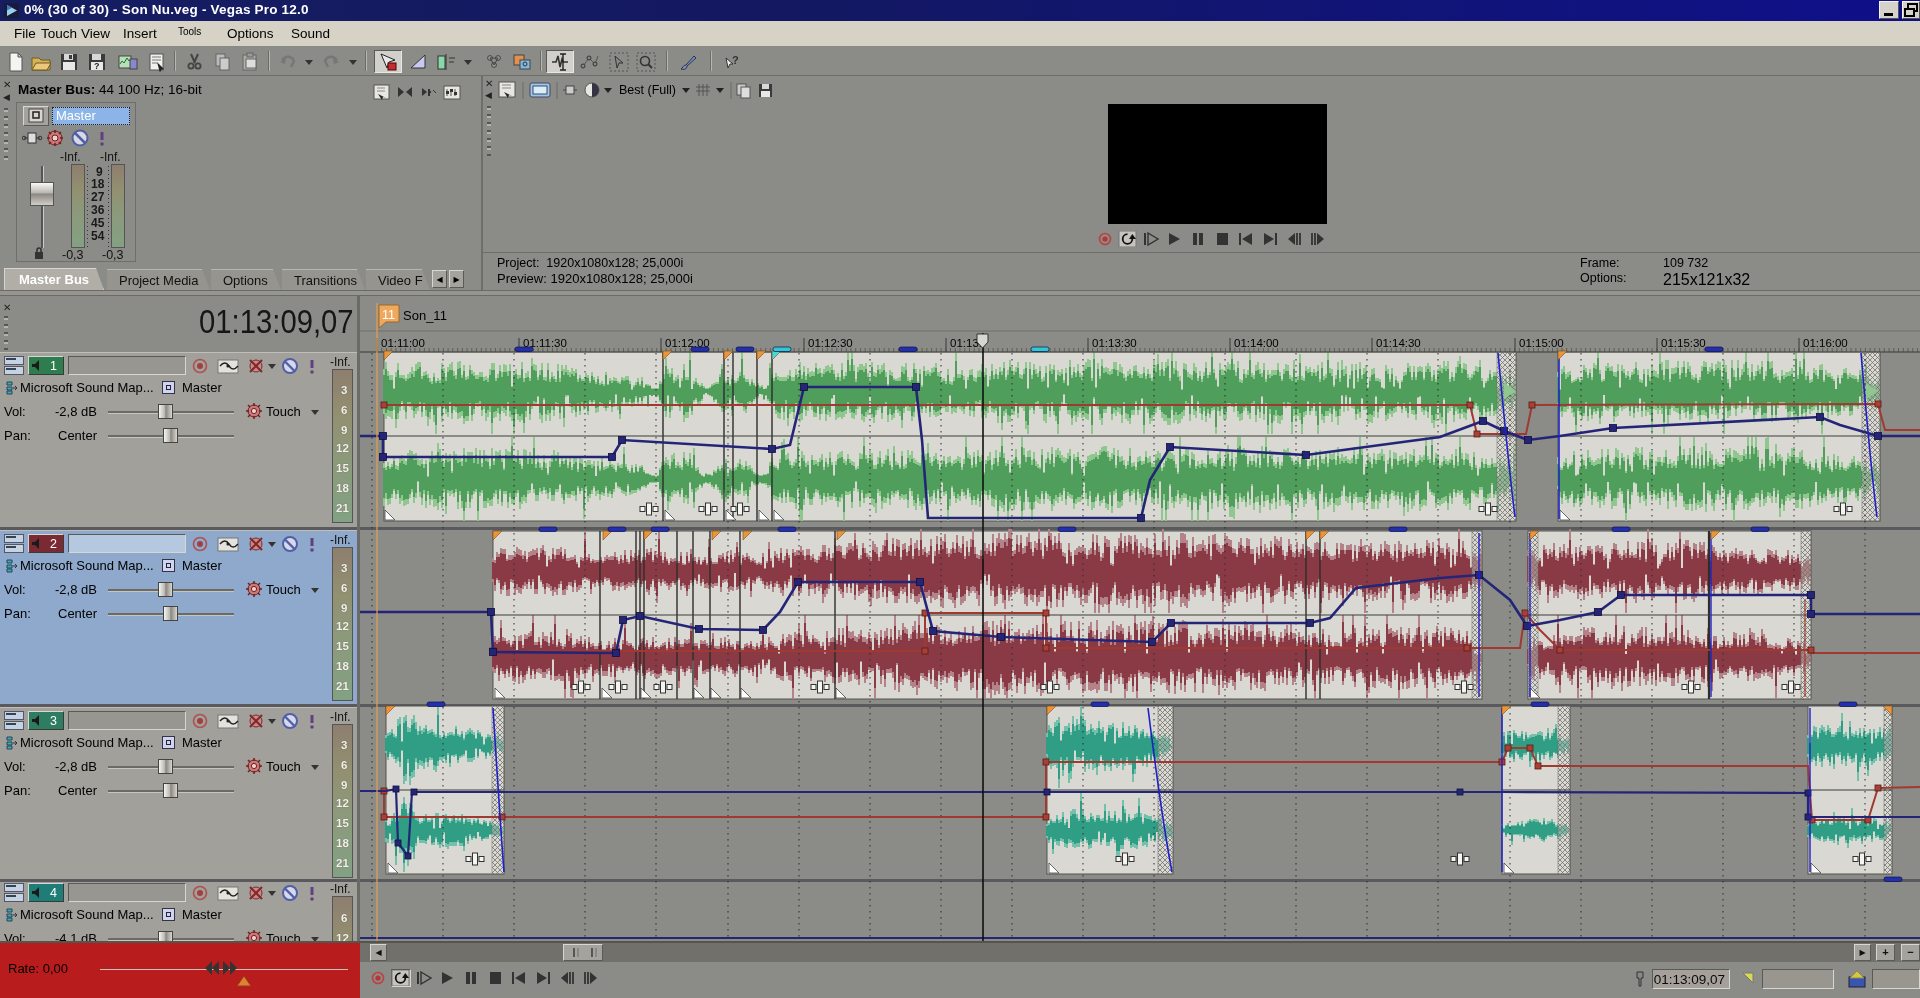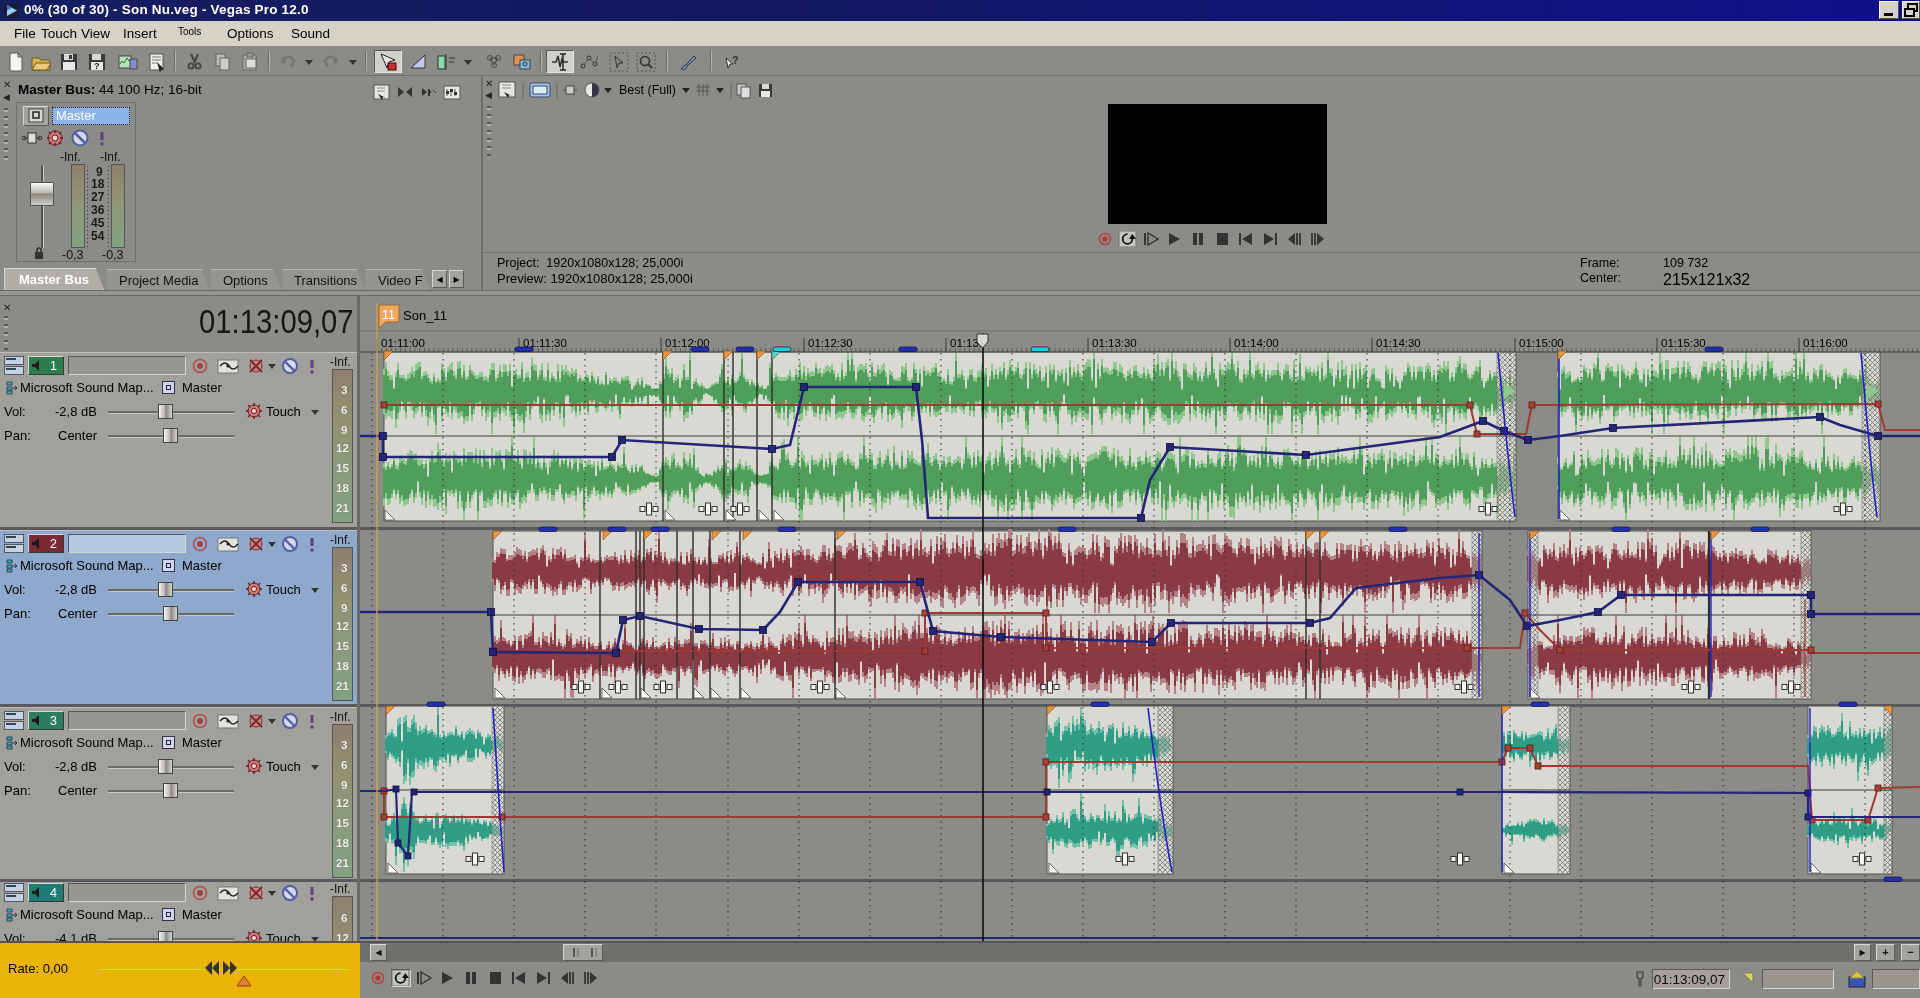--- a/index.html
+++ b/index.html
@@ -317,21 +317,21 @@
         <polygon points="198,2 191,8 198,14" fill="#333"></polygon>
         <path d="M200,2 v12 M203,2 v12" stroke="#333" stroke-width="1.8"></path>
         <path d="M215,2 v12 M218,2 v12" stroke="#333" stroke-width="1.8"></path>
         <polygon points="220,2 227,8 220,14" fill="#333"></polygon>
       </svg></div>
  <div class="abs" style="left:0;top:176px;width:1437px;height:1px;background:#6e6e6a"></div>
  <div class="abs" style="left:14px;top:180px;font-size:12.5px;color:#000">Project:&nbsp;&nbsp;1920x1080x128; 25,000i</div>
  <div class="abs" style="left:14px;top:195px;font-size:13px;color:#000">Preview:&nbsp;1920x1080x128; 25,000i</div>
  <div class="abs" style="left:1097px;top:180px;font-size:12.5px;color:#000">Frame:</div>
  <div class="abs" style="left:1180px;top:180px;font-size:12.5px;color:#000">109 732</div>
- <div class="abs" style="left:1097px;top:195px;font-size:12.5px;color:#000">Center:</div>
+ <div class="abs" style="left:1097px;top:195px;font-size:12.5px;color:#000">Options:</div>
  <div class="abs" style="left:1180px;top:195px;font-size:16px;color:#000">215x121x32</div>
 </div>
 <div class="abs" style="left:0;top:290px;width:1920px;height:6px;background:#97958f;border-top:1px solid #6a6a66;border-bottom:1px solid #6a6a66"></div>
 <div class="abs" style="left:0;top:296px;width:360px;height:702px;background:#8b8b87">
  <div class="abs" style="left:3px;top:6px;font-size:10px;color:#222">✕</div>
  <div class="abs" style="left:4px;top:20px;width:4px;height:34px;background:repeating-linear-gradient(to bottom,#555 0 2px,#b5b3ad 2px 4px,transparent 4px 8px)"></div>
  <div class="abs" style="left:0;top:6px;width:357px;text-align:right;font-size:34px;color:#161616;padding-right:4px;transform:scaleX(.86);transform-origin:100% 50%">01:13:09,07</div>
 </div>
 <div class="abs" style="left:0;top:352px;width:357px;height:175px;background:#a2a09b;overflow:hidden;border-top:1px solid #c0beb8">
     <div class="abs" style="left:4px;top:3px;width:20px;height:9px;background:#c4d2e4;border:1px solid #556"></div>
@@ -562,21 +562,21 @@
     <div class="abs" style="left:330px;top:2px;font-size:12px;color:#111">-Inf.</div>
     <div class="abs" style="left:332px;top:16px;width:21px;height:154px;border:1px solid #555;background:linear-gradient(to bottom,#8e7e6f,#929070 30%,#8c9a7c 60%,#83a183)"></div>
     <div class="abs" style="left:341px;top:32px;font-size:11.5px;font-weight:bold;color:#f4f2e8;text-shadow:0 0 1px #555">6</div>
     <div class="abs" style="left:336px;top:52px;font-size:11.5px;font-weight:bold;color:#f4f2e8;text-shadow:0 0 1px #555">12</div>
   </div>
 <div class="abs" style="left:0;top:527px;width:1920px;height:3px;background:#5a595d"></div>
 <div class="abs" style="left:0;top:704px;width:1920px;height:3px;background:#5a595d"></div>
 <div class="abs" style="left:0;top:879px;width:1920px;height:3px;background:#5a595d"></div>
 <div class="abs" style="left:0;top:941px;width:1920px;height:2px;background:#55544f"></div>
 <div class="abs" style="left:357px;top:296px;width:3px;height:645px;background:#6a6a66"></div>
-<div class="abs" style="left:0;top:943px;width:360px;height:55px;background:#eab308">
+<div class="abs" style="left:0;top:943px;width:360px;height:55px;background:#b91c1c">
  <div class="abs" style="left:8px;top:18px;font-size:13px;color:#000">Rate:&nbsp;0,00</div>
  <div class="abs" style="left:100px;top:25px;width:248px;height:1px;background:#66;box-shadow:0 1px 0 #c8c6c0"></div>
  <svg class="abs" style="left:204px;top:17px" width="34" height="16" viewBox="0 0 34 16">
       <polygon points="8,1 8,15 1,8" fill="#333"></polygon>
       <polygon points="15,1 15,15 8,8" fill="#333"></polygon>
       <polygon points="19,1 19,15 26,8" fill="#333"></polygon>
       <polygon points="26,1 26,15 33,8" fill="#333"></polygon>
     </svg>
  <svg class="abs" style="left:236px;top:32px" width="16" height="12" viewBox="0 0 16 12">
       <polygon points="8,1 15,11 1,11" fill="#e08038" stroke="#904010"></polygon>

